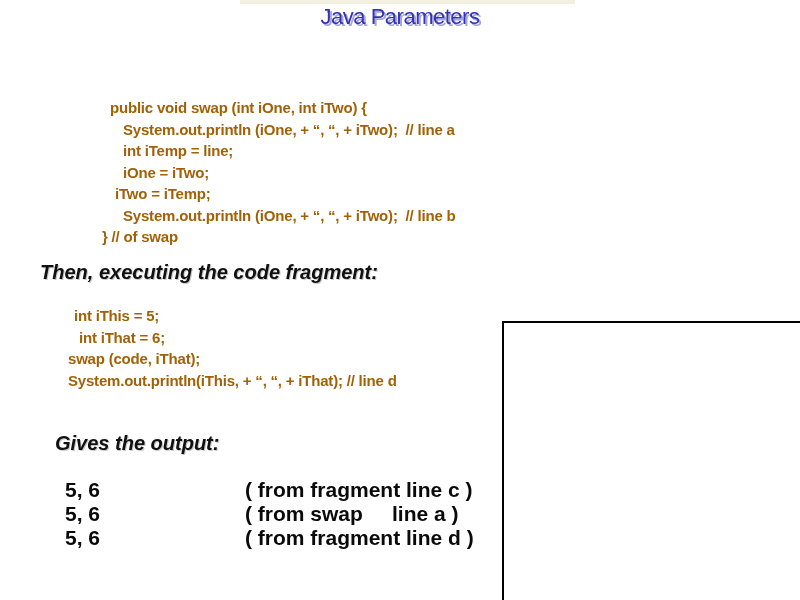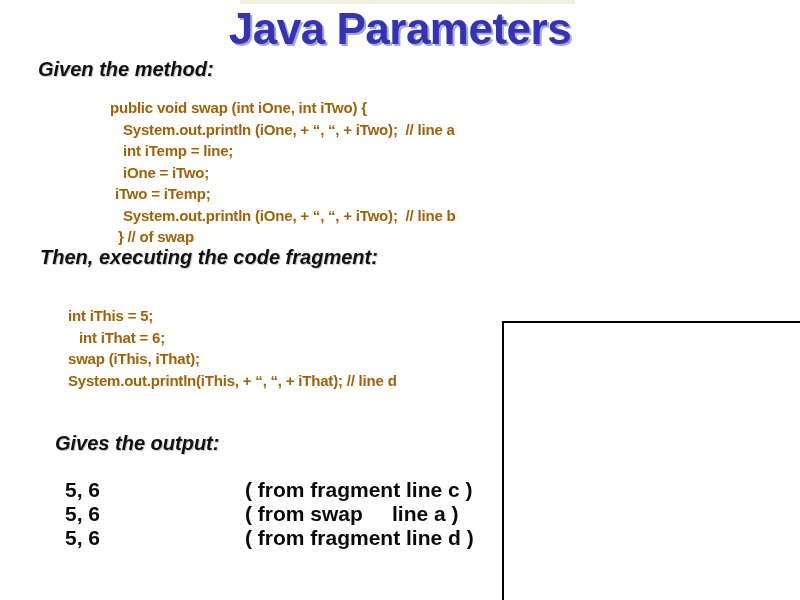--- a/index.html
+++ b/index.html
@@ -11,33 +11,33 @@
     font-family:"Liberation Sans","DejaVu Sans",sans-serif;
     color:var(--text,#000);
   }
   .top-streak{
     position:absolute;left:240px;top:0;width:335px;height:4px;
     background:#f1edda;opacity:.9;
   }
   .slide-title{
     position:absolute;left:0;top:4px;width:800px;
     text-align:center;
-    font-size:44px;font-weight:bold;letter-spacing:-.5px;
+    font-size:22px;font-weight:normal;letter-spacing:-.5px;
     color:var(--title,#3434b2);
     text-shadow:2px 2px 0 var(--title_shadow,#a6a6d8);
   }
   .section-heading{
     position:absolute;
     font-size:20px;font-weight:bold;font-style:italic;
     color:#111;
     text-shadow:1px 1px 0 #c8c8c8;
     white-space:pre;
   }
   .h-given{left:38px;top:58px;}
-  .h-then{left:40px;top:246px;}
+  .h-then{left:40px;top:261px;}
   .h-output{left:55px;top:432px;}
   .code-block{
     position:absolute;
     font-size:15px;font-weight:bold;letter-spacing:-.2px;
     line-height:21.5px;
     color:#a16207;
   }
   .cb-given{left:102px;top:97px;}
   .cb-then{left:68px;top:305px;}
   .code-line{white-space:pre;}
@@ -58,38 +58,37 @@
 </style>
 </head>
 <body>
 
 <div class="slide" style="--title: #3434b2; --title_shadow: #a6a6d8; --text: #0a0a0a; --box_border: #000000; --background: #ffffff;">
 
   <div class="top-streak"></div>
 
   <div class="slide-title">Java Parameters</div>
 
-  <div class="section-heading h-given">Given the method:</div>
 
   <div class="code-block cb-given">
       <div class="code-line" style="margin-left: 8px;">public void swap (int iOne, int iTwo) {</div>
       <div class="code-line" style="margin-left: 21px;">System.out.println (iOne, + “, “, + iTwo);  // line a</div>
       <div class="code-line" style="margin-left: 21px;">int iTemp = line;</div>
       <div class="code-line" style="margin-left: 21px;">iOne = iTwo;</div>
       <div class="code-line" style="margin-left: 13px;">iTwo = iTemp;</div>
       <div class="code-line" style="margin-left: 21px;">System.out.println (iOne, + “, “, + iTwo);  // line b</div>
-      <div class="code-line" style="margin-left: 16px;">} // of swap</div>
+      <div class="code-line" style="margin-left: 0px;">} // of swap</div>
     </div>
 
   <div class="section-heading h-then">Then, executing the code fragment:</div>
 
   <div class="code-block cb-then">
-      <div class="code-line" style="margin-left: 0px;">int iThis = 5;</div>
+      <div class="code-line" style="margin-left: 6px;">int iThis = 5;</div>
       <div class="code-line" style="margin-left: 11px;">int iThat = 6;</div>
-      <div class="code-line" style="margin-left: 0px;">swap (iThis, iThat);</div>
+      <div class="code-line" style="margin-left: 0px;">swap (code, iThat);</div>
       <div class="code-line" style="margin-left: 0px;">System.out.println(iThis, + “, “, + iThat); // line d</div>
     </div>
 
   <div class="section-heading h-output">Gives the output:</div>
 
   <div class="output-block">
       <div class="output-row">
         <span class="output-value">5, 6</span>
         <span class="output-note">( from fragment line c )</span>
       </div>

